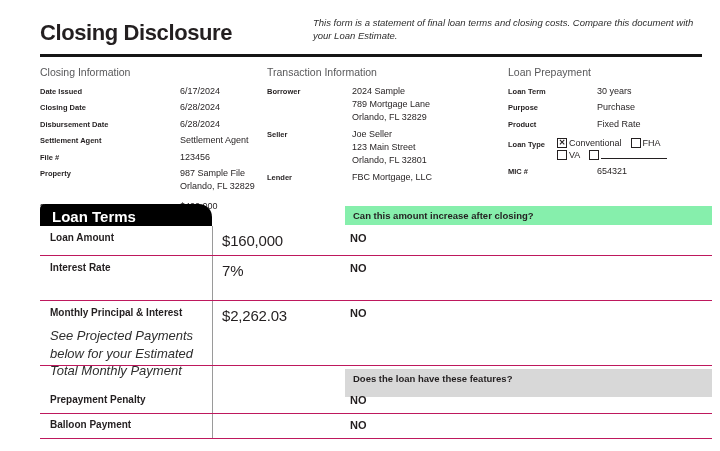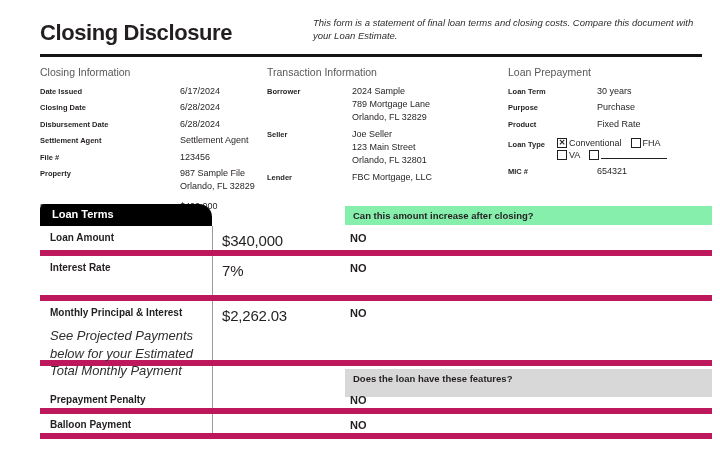--- a/index.html
+++ b/index.html
@@ -36,33 +36,33 @@
     align-items:center;justify-content:center;font-size:8px;font-weight:bold;
     line-height:8px;margin-right:2px;flex:none;box-sizing:content-box;
   }
   .cb-label{margin-right:9px;}
   .blank-line{display:inline-block;width:66px;height:8px;border-bottom:1px solid #231f20;}
 
   
   .lt{position:absolute;left:40px;top:204px;width:672px;height:236px;}
   .lt-tab{
     position:absolute;left:0;top:0;width:172px;height:22px;background:#000000;
-    border-radius:5px 13px 0 0;color:#ffffff;font-weight:bold;font-size:11px;
+    border-radius:5px 13px 0 0;color:#ffffff;font-weight:bold;font-size:15px;
     padding:4px 0 0 12px;box-sizing:border-box;
   }
   .qbar{
     position:absolute;background:#86efac;font-weight:bold;font-size:9.5px;
     padding:4px 0 0 8px;box-sizing:border-box;
   }
   .qbar1{left:305px;top:2px;width:367px;height:19px;}
   .vline{position:absolute;left:172px;top:22px;width:1px;height:213px;background:#9a9a9a;}
   .lt-rows{position:absolute;left:0;top:22px;width:672px;}
   .trow{
     display:grid;grid-template-columns:172px 130px 1fr;box-sizing:border-box;
-    border-bottom:6px solid #be185d;padding-top:6px;
+    border-bottom:1px solid #be185d;padding-top:6px;
   }
   .trow .rlabel{font-size:10px;font-weight:bold;padding-left:10px;}
   .trow .rvalue{font-size:15px;padding-left:10px;letter-spacing:-0.2px;}
   .trow .ranswer{font-size:11px;font-weight:bold;padding-left:8px;}
   .row1{height:30px;}
   .row2{height:45px;}
   .row3{height:65px;}
   .rnote{font-size:13px;font-style:italic;font-weight:normal;margin-top:9px;width:168px;line-height:1.35;color:#2e2e2e;}
   .features-bar-row{height:24px;border-bottom:none;display:block;padding-top:3px;}
   .qbar2{margin-left:305px;width:367px;height:28px;background:#d8d8d8;font-weight:bold;font-size:9.5px;padding:4px 0 0 8px;box-sizing:border-box;}
@@ -177,21 +177,21 @@
   </div>
 
   <div class="lt">
     <div class="lt-tab">Loan Terms</div>
     <div class="qbar qbar1">Can this amount increase after closing?</div>
     <div class="vline"></div>
 
     <div class="lt-rows">
       <div class="trow row1">
         <div class="rlabel">Loan Amount</div>
-        <div class="rvalue">$340,000</div>
+        <div class="rvalue">$160,000</div>
         <div class="ranswer">NO</div>
       </div>
       <div class="trow row2">
         <div class="rlabel">Interest Rate</div>
         <div class="rvalue">7%</div>
         <div class="ranswer">NO</div>
       </div>
       <div class="trow row3">
         <div class="rlabel">
           <span>Monthly Principal &amp; Interest</span>

